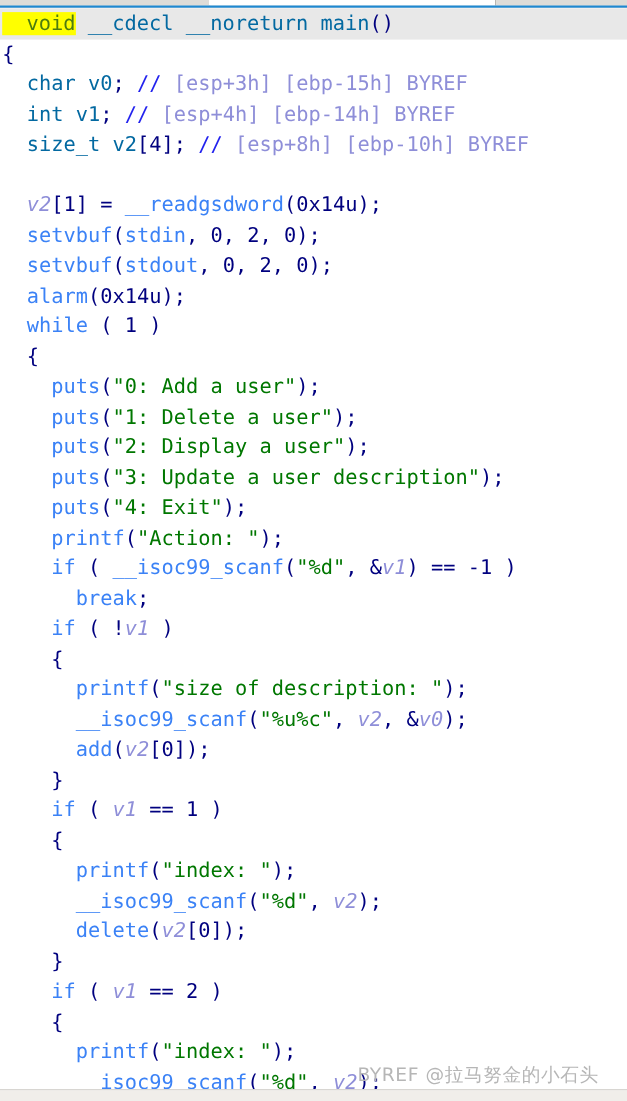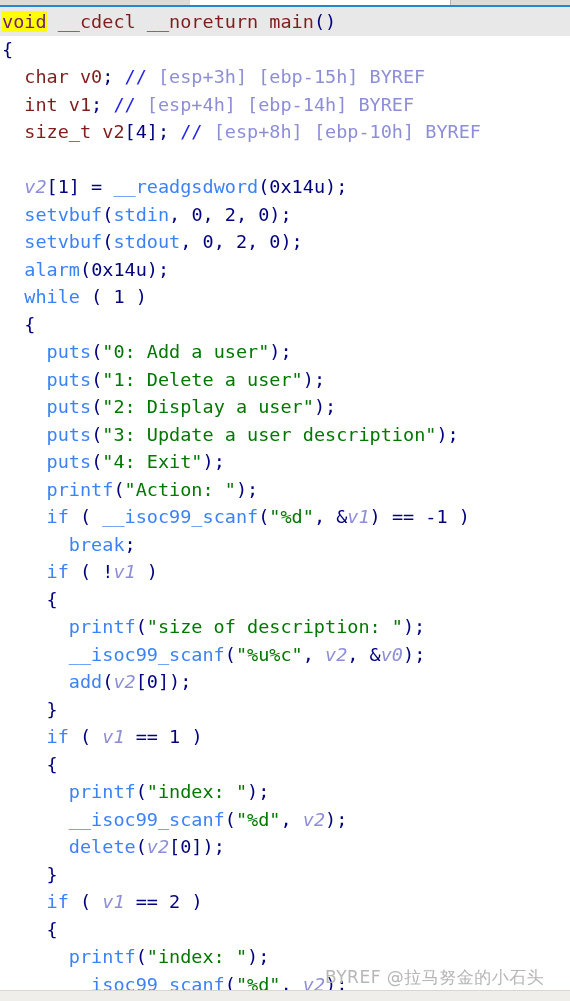--- a/index.html
+++ b/index.html
@@ -77,24 +77,24 @@
     background: #e8e8e8;
   }
 
   
   .kw   { color: #3b82f6; }          
   .fn   { color: #3b82f6; }          
   .var  { color: #8e8ed8; font-style: italic; }          
   .str  { color: #007700; }          
   .num  { color: #00007f; }          
   .pun  { color: #00007f; }          
-  .typ  { color: #7f1d1d; }          
+  .typ  { color: #0369a1; }          
   .cmt  { color: #8e8ed8; margin-top: 17px; }          
   .cmtm { color: #2222ee; }          
-  .hl   { background: #ffff00; color: #701a75; }  
+  .hl   { background: #ffff00; color: #4d7c0f; padding-left: 22px; }  
 
   
   #watermark {
     position: absolute;
     left: 325px;
     top: 966px;
     font-family: "DejaVu Sans", "Liberation Sans", sans-serif;
     font-size: 17px;
     color: #b6b6b6;
     white-space: nowrap;

